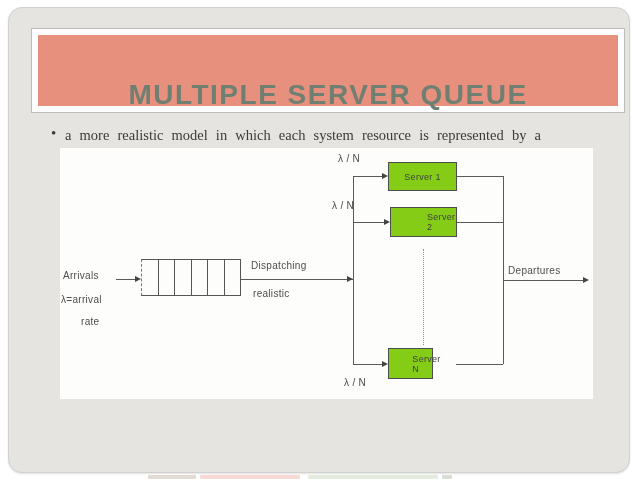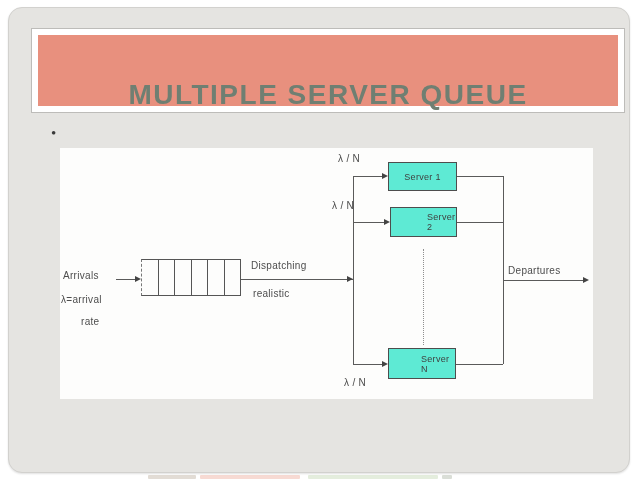--- a/index.html
+++ b/index.html
@@ -68,21 +68,21 @@
   .vline { position:absolute; width:1px; background:#5a5a5a; }
   .vdots { position:absolute; width:0; border-left:1px dotted #8f8f8f; }
   .arr {
     position:absolute; width:0; height:0;
     border-top:3px solid transparent;
     border-bottom:3px solid transparent;
     border-left:6px solid #444444;
   }
   .sbox {
     position:absolute;
-    border:1px solid #4d4d4d; background:#5eead4;
+    border:1px solid #4d4d4d; background:#84cc16;
     display:flex; align-items:center; justify-content:center;
     font-size:9px; color:#3f3f3f; letter-spacing:0.3px;
   }
   .queue {
     position:absolute; left:81px; top:111px; width:100px; height:37px;
     border:1px solid #555555;
     border-left:1px dashed #777777;
     display:flex;
   }
   .queue .cell { flex:1; border-right:1px solid #555555; }
@@ -99,20 +99,21 @@
 
 <div class="slide">
 
   <div class="title-frame">
     <div class="title-box">
       <div class="title-text">MULTIPLE SERVER QUEUE</div>
     </div>
   </div>
 
   <div class="bullet-dot" style="left:42px; top:117px;">•</div>
+  <div class="bullet-line1" style="left:56px; top:119px;">a more realistic model in which each system resource is represented by a</div>
   <div class="bullet-line2" style="left:52px; top:141px;">separate service centre.</div>
 
   <div class="panel" style="left:51px; top:140px;">
 
     <div class="dlabel" style="left:3px; top:122px;">Arrivals</div>
     <div class="hline" style="left:56px; top:131px; width:22px;"></div>
     <div class="arr" style="left:75px; top:128px;"></div>
     <div class="dlabel" style="left:1px; top:146px;">λ=arrival</div>
     <div class="dlabel" style="left:21px; top:168px;">rate</div>
 
@@ -143,21 +144,21 @@
     <div class="hline" style="left:293px; top:74px; width:32px;"></div>
     <div class="arr" style="left:324px; top:71px;"></div>
     <div class="sbox" style="left:330px; top:59px; width:67px; height:30px;padding-left:36px;">
       <span>Server 2</span>
     </div>
 
     <div class="vdots" style="left:363px; top:101px; height:96px;"></div>
 
     <div class="hline" style="left:293px; top:216px; width:30px;"></div>
     <div class="arr" style="left:322px; top:213px;"></div>
-    <div class="sbox" style="left:328px; top:200px; width:68px; height:31px;padding-left:32px;">
+    <div class="sbox" style="left:328px; top:200px; width:45px; height:31px;padding-left:32px;">
       <span>Server N</span>
     </div>
     <div class="dlabel" style="left:284px; top:229px;">λ / N</div>
 
     <div class="hline" style="left:397px; top:28px; width:46px;"></div>
     <div class="hline" style="left:397px; top:74px; width:46px;"></div>
     <div class="hline" style="left:396px; top:216px; width:47px;"></div>
 
     <div class="vline" style="left:443px; top:28px; height:188px;"></div>
 

